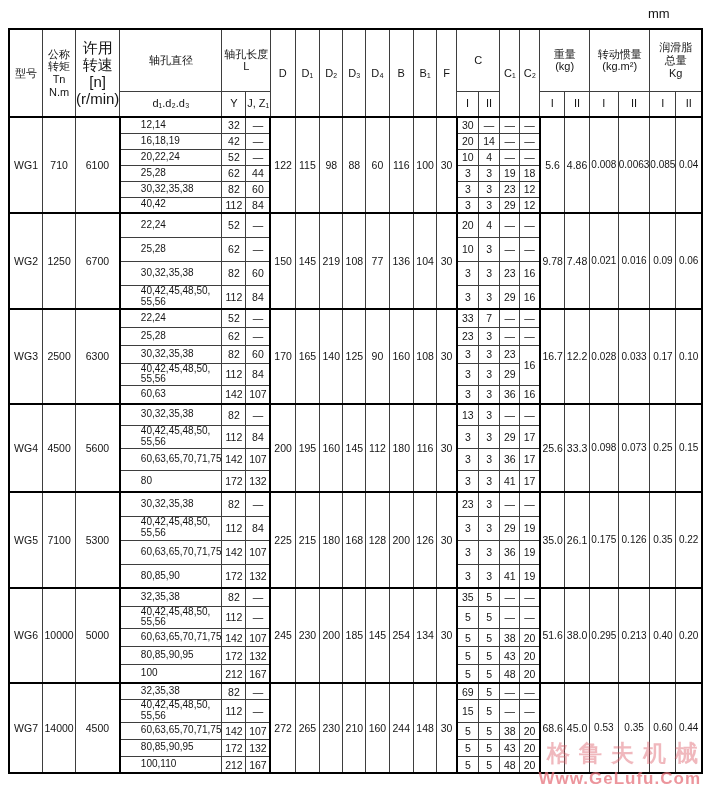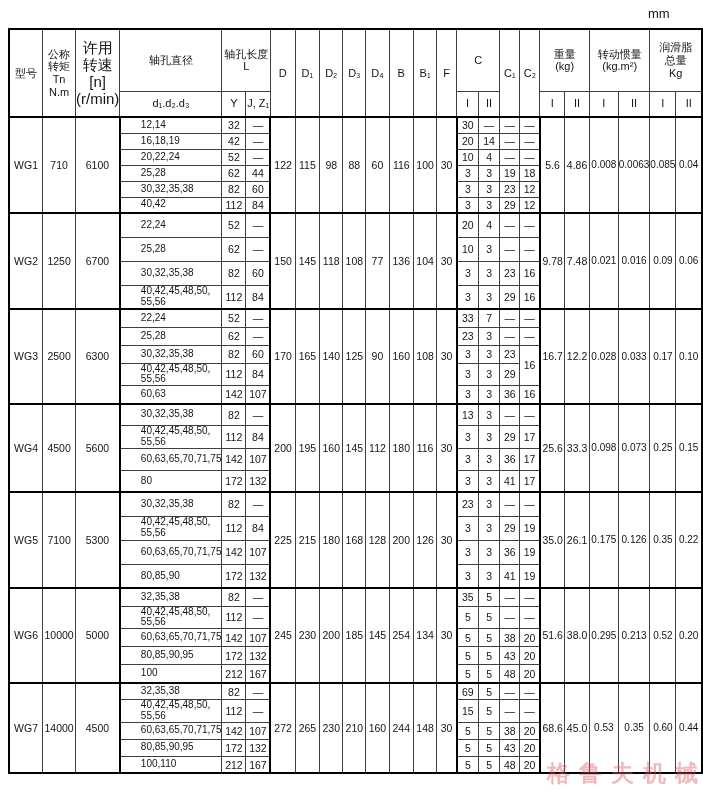--- a/index.html
+++ b/index.html
@@ -187,21 +187,21 @@
         </tr>
         <tr class="g-first" style="height: 24px;">
           <td class="c-model" rowspan="4">WG2</td>
           <td rowspan="4">1250</td>
           <td rowspan="4">6700</td>
           <td class="c-bore">22,24</td>
           <td class="c-y">52</td>
           <td class="c-jz">—</td>
           <td rowspan="4">150</td>
           <td rowspan="4">145</td>
-          <td rowspan="4">118</td>
+          <td rowspan="4">219</td>
           <td rowspan="4">108</td>
           <td rowspan="4">77</td>
           <td rowspan="4">136</td>
           <td rowspan="4">104</td>
           <td rowspan="4">30</td>
           <td class="c-ci">20</td>
           <td>4</td>
           <td>—</td>
           <td class="c-c2">—</td>
           <td rowspan="4">9.78</td>
@@ -425,21 +425,21 @@
           <td rowspan="5">134</td>
           <td rowspan="5">30</td>
           <td class="c-ci">35</td>
           <td>5</td>
           <td>—</td>
           <td class="c-c2">—</td>
           <td rowspan="5">51.6</td>
           <td rowspan="5">38.0</td>
           <td class="c-sm" rowspan="5">0.295</td>
           <td class="c-sm" rowspan="5">0.213</td>
-          <td class="c-sm" rowspan="5">0.52</td>
+          <td class="c-sm" rowspan="5">0.40</td>
           <td class="c-sm" rowspan="5">0.20</td>
         </tr>
         <tr style="height: 18px;">
           <td class="c-bore">40,42,45,48,50,
 55,56</td>
           <td class="c-y">112</td>
           <td class="c-jz">—</td>
           <td class="c-ci">5</td>
           <td>5</td>
           <td>—</td>
@@ -534,13 +534,14 @@
           <td>5</td>
           <td>48</td>
           <td class="c-c2">20</td>
         </tr>
       </tbody>
   </table>
 </div>
 
 <div id="watermark">
   <div class="wm-cn">格鲁夫机械</div>
+  <div class="wm-url">Www.GeLufu.Com</div>
 </div>
 
 </body></html>

